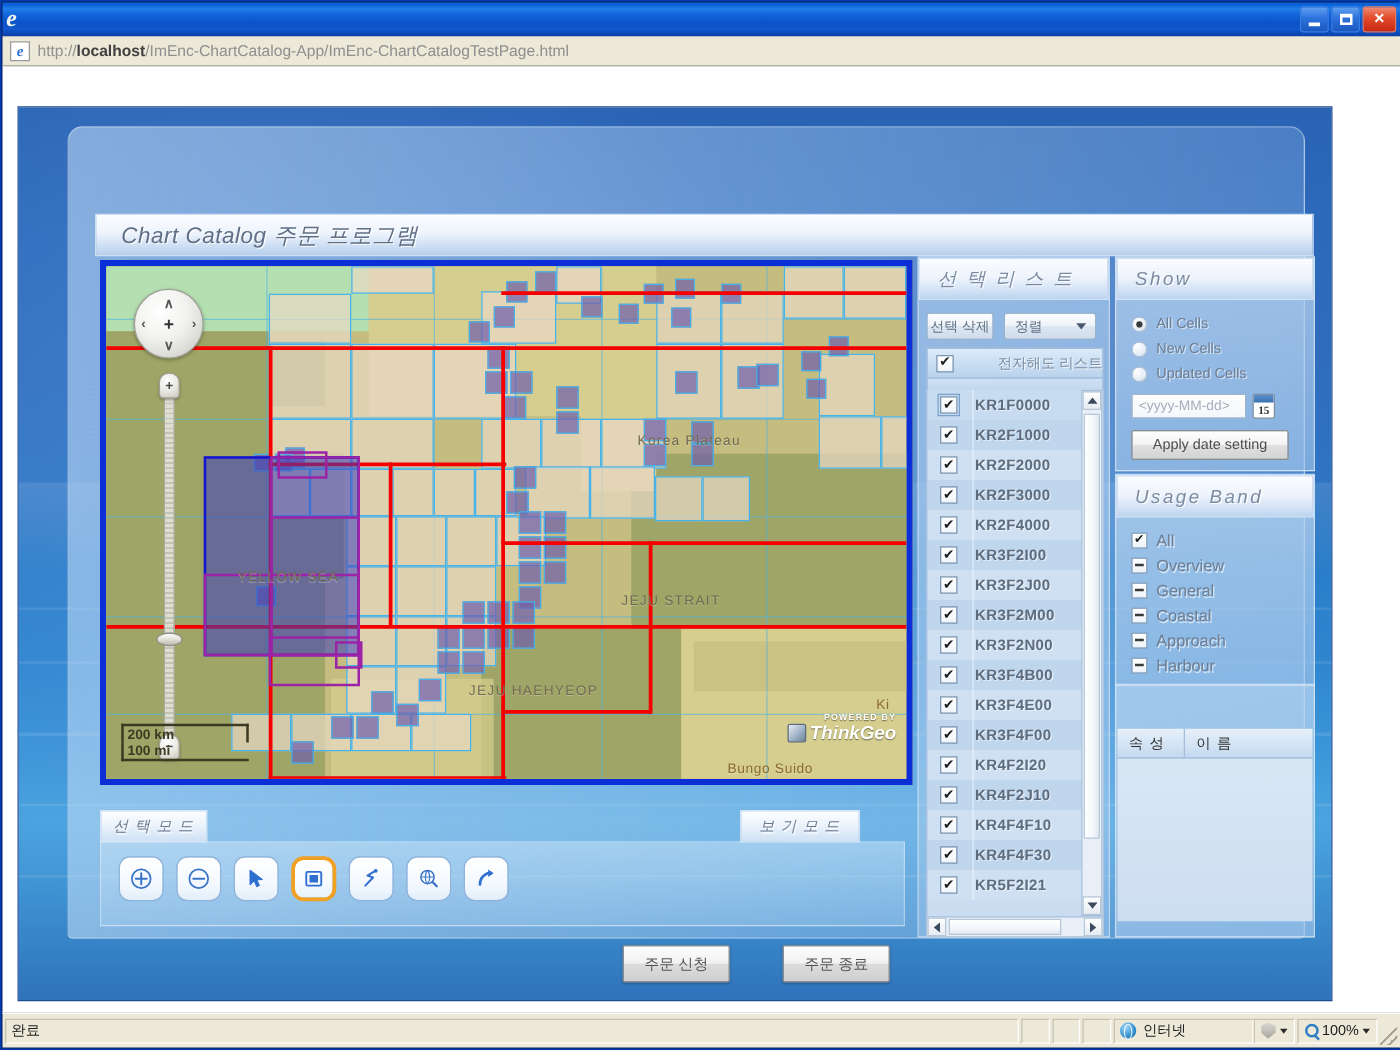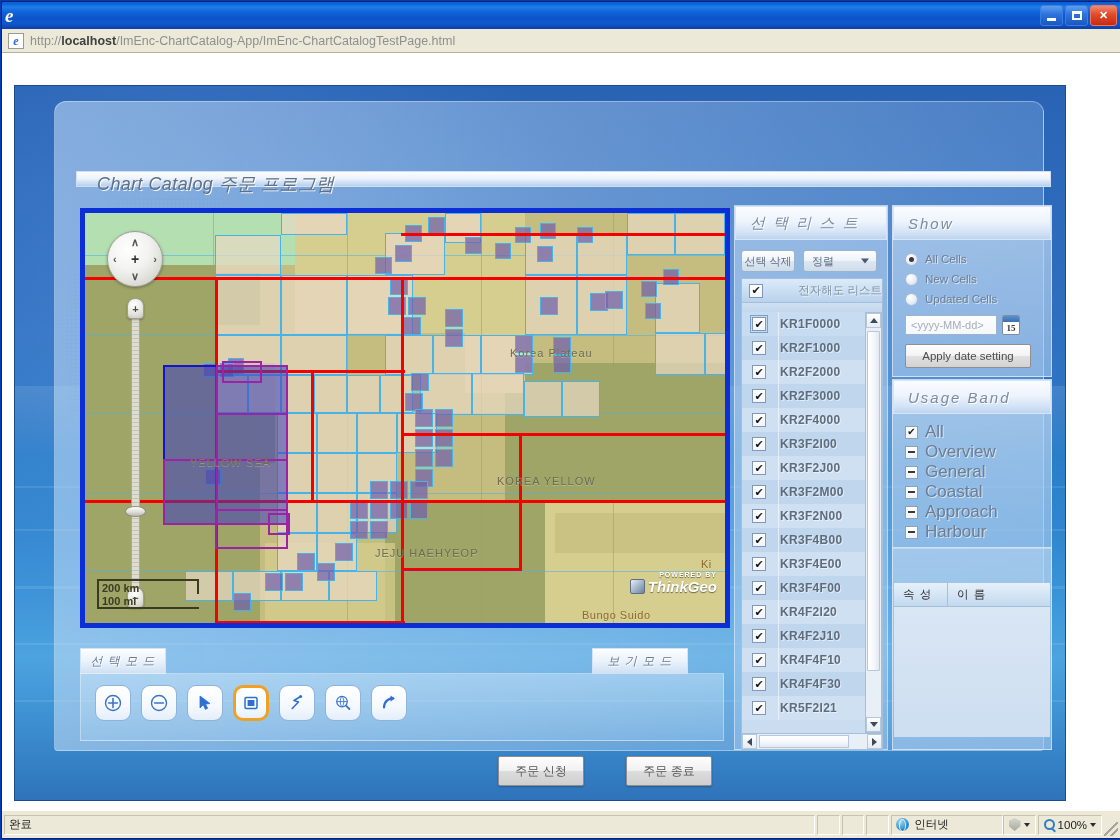--- a/index.html
+++ b/index.html
@@ -114,24 +114,24 @@
   
   #panel-frame {
     position: absolute; left: 52px; top: 48px; width: 990px; height: 650px;
     background: linear-gradient(to right, rgba(200,224,248,0.55), rgba(170,208,244,0.25));
     border-radius: 12px 12px 4px 4px;
     border: 1px solid rgba(255,255,255,0.35);
   }
 
   
   #app-title {
-    position: absolute; left: 74px; top: 118px; width: 975px; height: 16px;
+    position: absolute; left: 74px; top: 118px; width: 975px; height: 34px;
     background: linear-gradient(to bottom, #fafcff 0%, #eef4fc 45%, #cfe0f4 75%, #b7d0ee 100%);
     border: 1px solid #cfdff2;
-    display: flex; 
+    display: flex; align-items: center;
   }
   #app-title span {
     margin-left: 20px; font-size: 18px; font-style: italic;
     color: #5f6f85; letter-spacing: 0.4px;
     text-shadow: 1px 1px 0 rgba(255,255,255,0.9);
   }
 
   
   #map-outer {
     position: absolute; left: 78px; top: 155px; width: 650px; height: 420px;
@@ -456,21 +456,21 @@
   }
 
   #usage-panel {
     position: absolute; left: 890px; top: 326px; width: 160px; height: 170px;
     background: linear-gradient(to bottom, rgba(186,213,240,0.75), rgba(164,198,235,0.65));
     border: 1px solid rgba(255,255,255,0.5);
   }
   #usage-body { position: absolute; left: 0; top: 34px; right: 0; bottom: 0;
      padding: 8px 0 0 12px; }
   .usage-row { display: flex; align-items: center; gap: 7px; height: 20px; }
-  .usage-row .lbl { font-size: 17px; color: #6d7d92;
+  .usage-row .lbl { font-size: 13px; color: #6d7d92;
      text-shadow: 1px 1px 0 rgba(255,255,255,0.6); }
   .tri-chk {
     width: 13px; height: 13px; flex: none;
     background: linear-gradient(to bottom, #ffffff, #eef3f9);
     border: 1px solid #8ba2ba;
     display: flex; align-items: center; justify-content: center;
     font-size: 10px; color: #1c1c1c; line-height: 1;
   }
   .tri-chk .dash { width: 7px; height: 2px; background: #3a3a3a; }
 
@@ -729,21 +729,21 @@
 
         <div class="blue-rect" style="left:78px;top:152px;width:125px;height:160px"></div>
         <div class="purple-rect" style="left:78px;top:246px;width:125px;height:66px"></div>
         <div class="purple-rect" style="left:131px;top:152px;width:72px;height:160px"></div>
         <div class="purple-rect" style="left:131px;top:200px;width:72px;height:112px"></div>
         <div class="purple-rect" style="left:137px;top:148px;width:40px;height:22px"></div>
         <div class="purple-rect" style="left:130px;top:296px;width:73px;height:40px"></div>
         <div class="purple-rect" style="left:183px;top:300px;width:22px;height:22px"></div>
 
         <div class="map-label" style="left:425px;top:134px">Korea Plateau</div>
-        <div class="map-label" style="left:412px;top:262px">KOREA YELLOW</div>
+        <div class="map-label" style="left:412px;top:262px">JEJU STRAIT</div>
         <div class="map-label" style="left:290px;top:334px">JEJU HAEHYEOP</div>
         <div class="map-label" style="left:105px;top:243px">YELLOW SEA</div>
         <div class="map-label brown" style="left:497px;top:396px">Bungo Suido</div>
         <div class="map-label brown" style="left:616px;top:345px">Ki</div>
 
         <div id="pan-ctl">
           <span class="arr c">+</span>
           <span class="arr u">∧</span>
           <span class="arr d">∨</span>
           <span class="arr l">‹</span>

